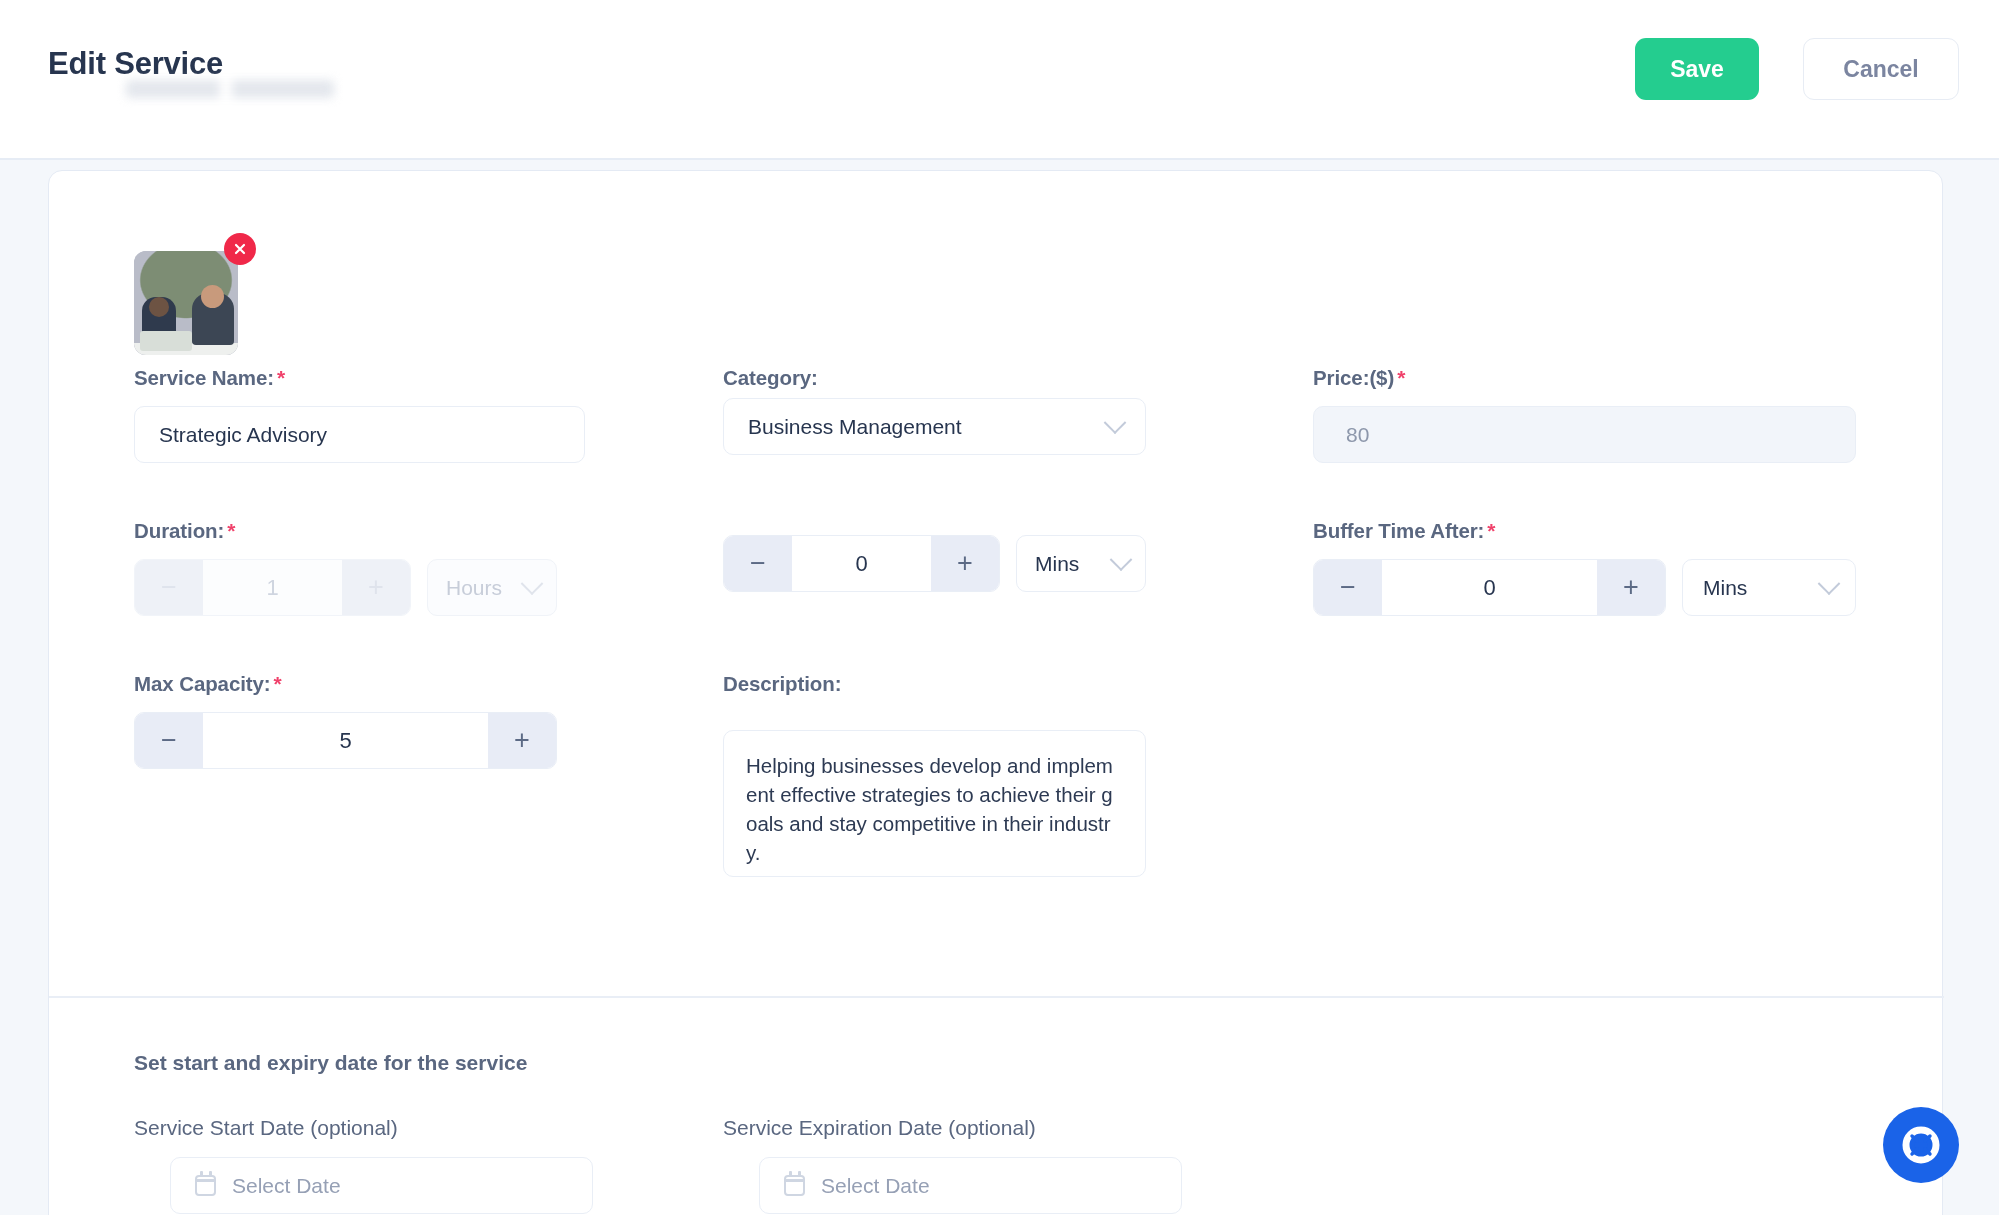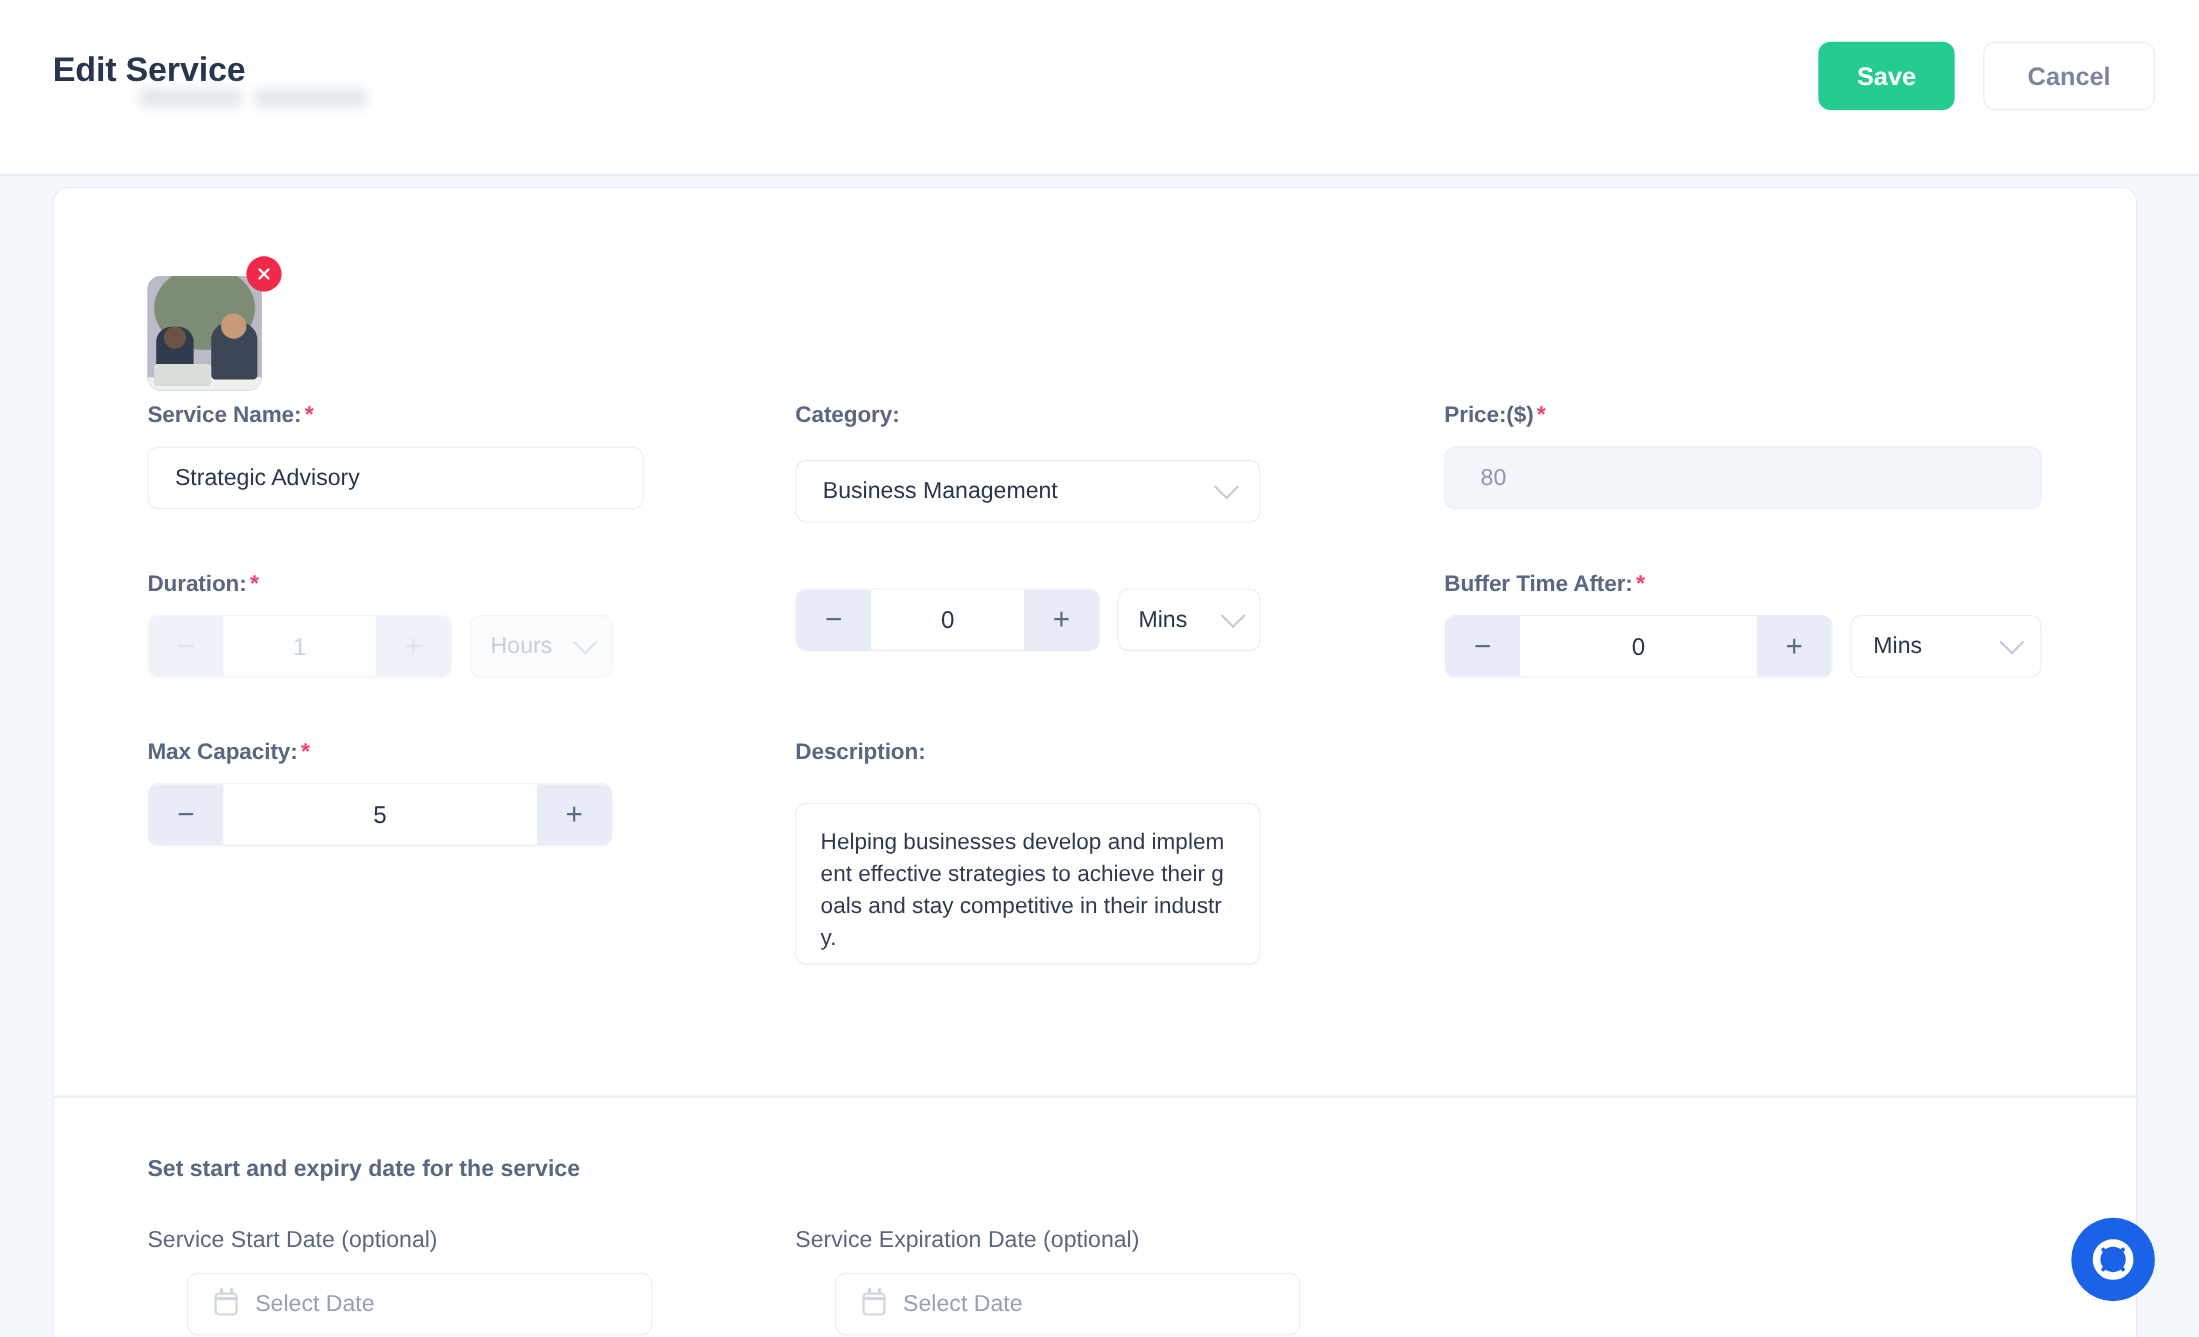--- a/index.html
+++ b/index.html
@@ -47,21 +47,21 @@
     filter: blur(5px);
     border-radius: 4px;
     opacity: .85;
   }
 
   .header-actions {
     position: absolute;
     right: 40px;
     top: 38px;
     display: flex;
-    gap: 26px;
+    gap: 44px;
     align-items: center;
   }
 
   .btn {
     font-family: "Liberation Sans", sans-serif;
     font-size: 23px;
     font-weight: bold;
     border-radius: 11px;
     cursor: pointer;
     border: none;
@@ -405,21 +405,21 @@
     <div class="field-label">
       <span>Service Name:</span><span class="req">*</span>
     </div>
     <div class="input-box" style="width:451px; margin-top:16px;">Strategic Advisory</div>
   </div>
 
   <div class="abs" style="left:674px; top:195px;">
     <div class="field-label">
       <span>Category:</span><span class="req"></span>
     </div>
-    <div class="select-box" style="width:423px; margin-top:28px;">
+    <div class="select-box" style="width:423px; margin-top:8px;">
       <span>Business Management</span>
       <span class="chev"></span>
     </div>
   </div>
 
   <div class="abs" style="left:1264px; top:195px;">
     <div class="field-label">
       <span>Price:($)</span><span class="req">*</span>
     </div>
     <div class="input-box disabled" style="width:543px; margin-top:16px;padding-left:32px;">80</div>

